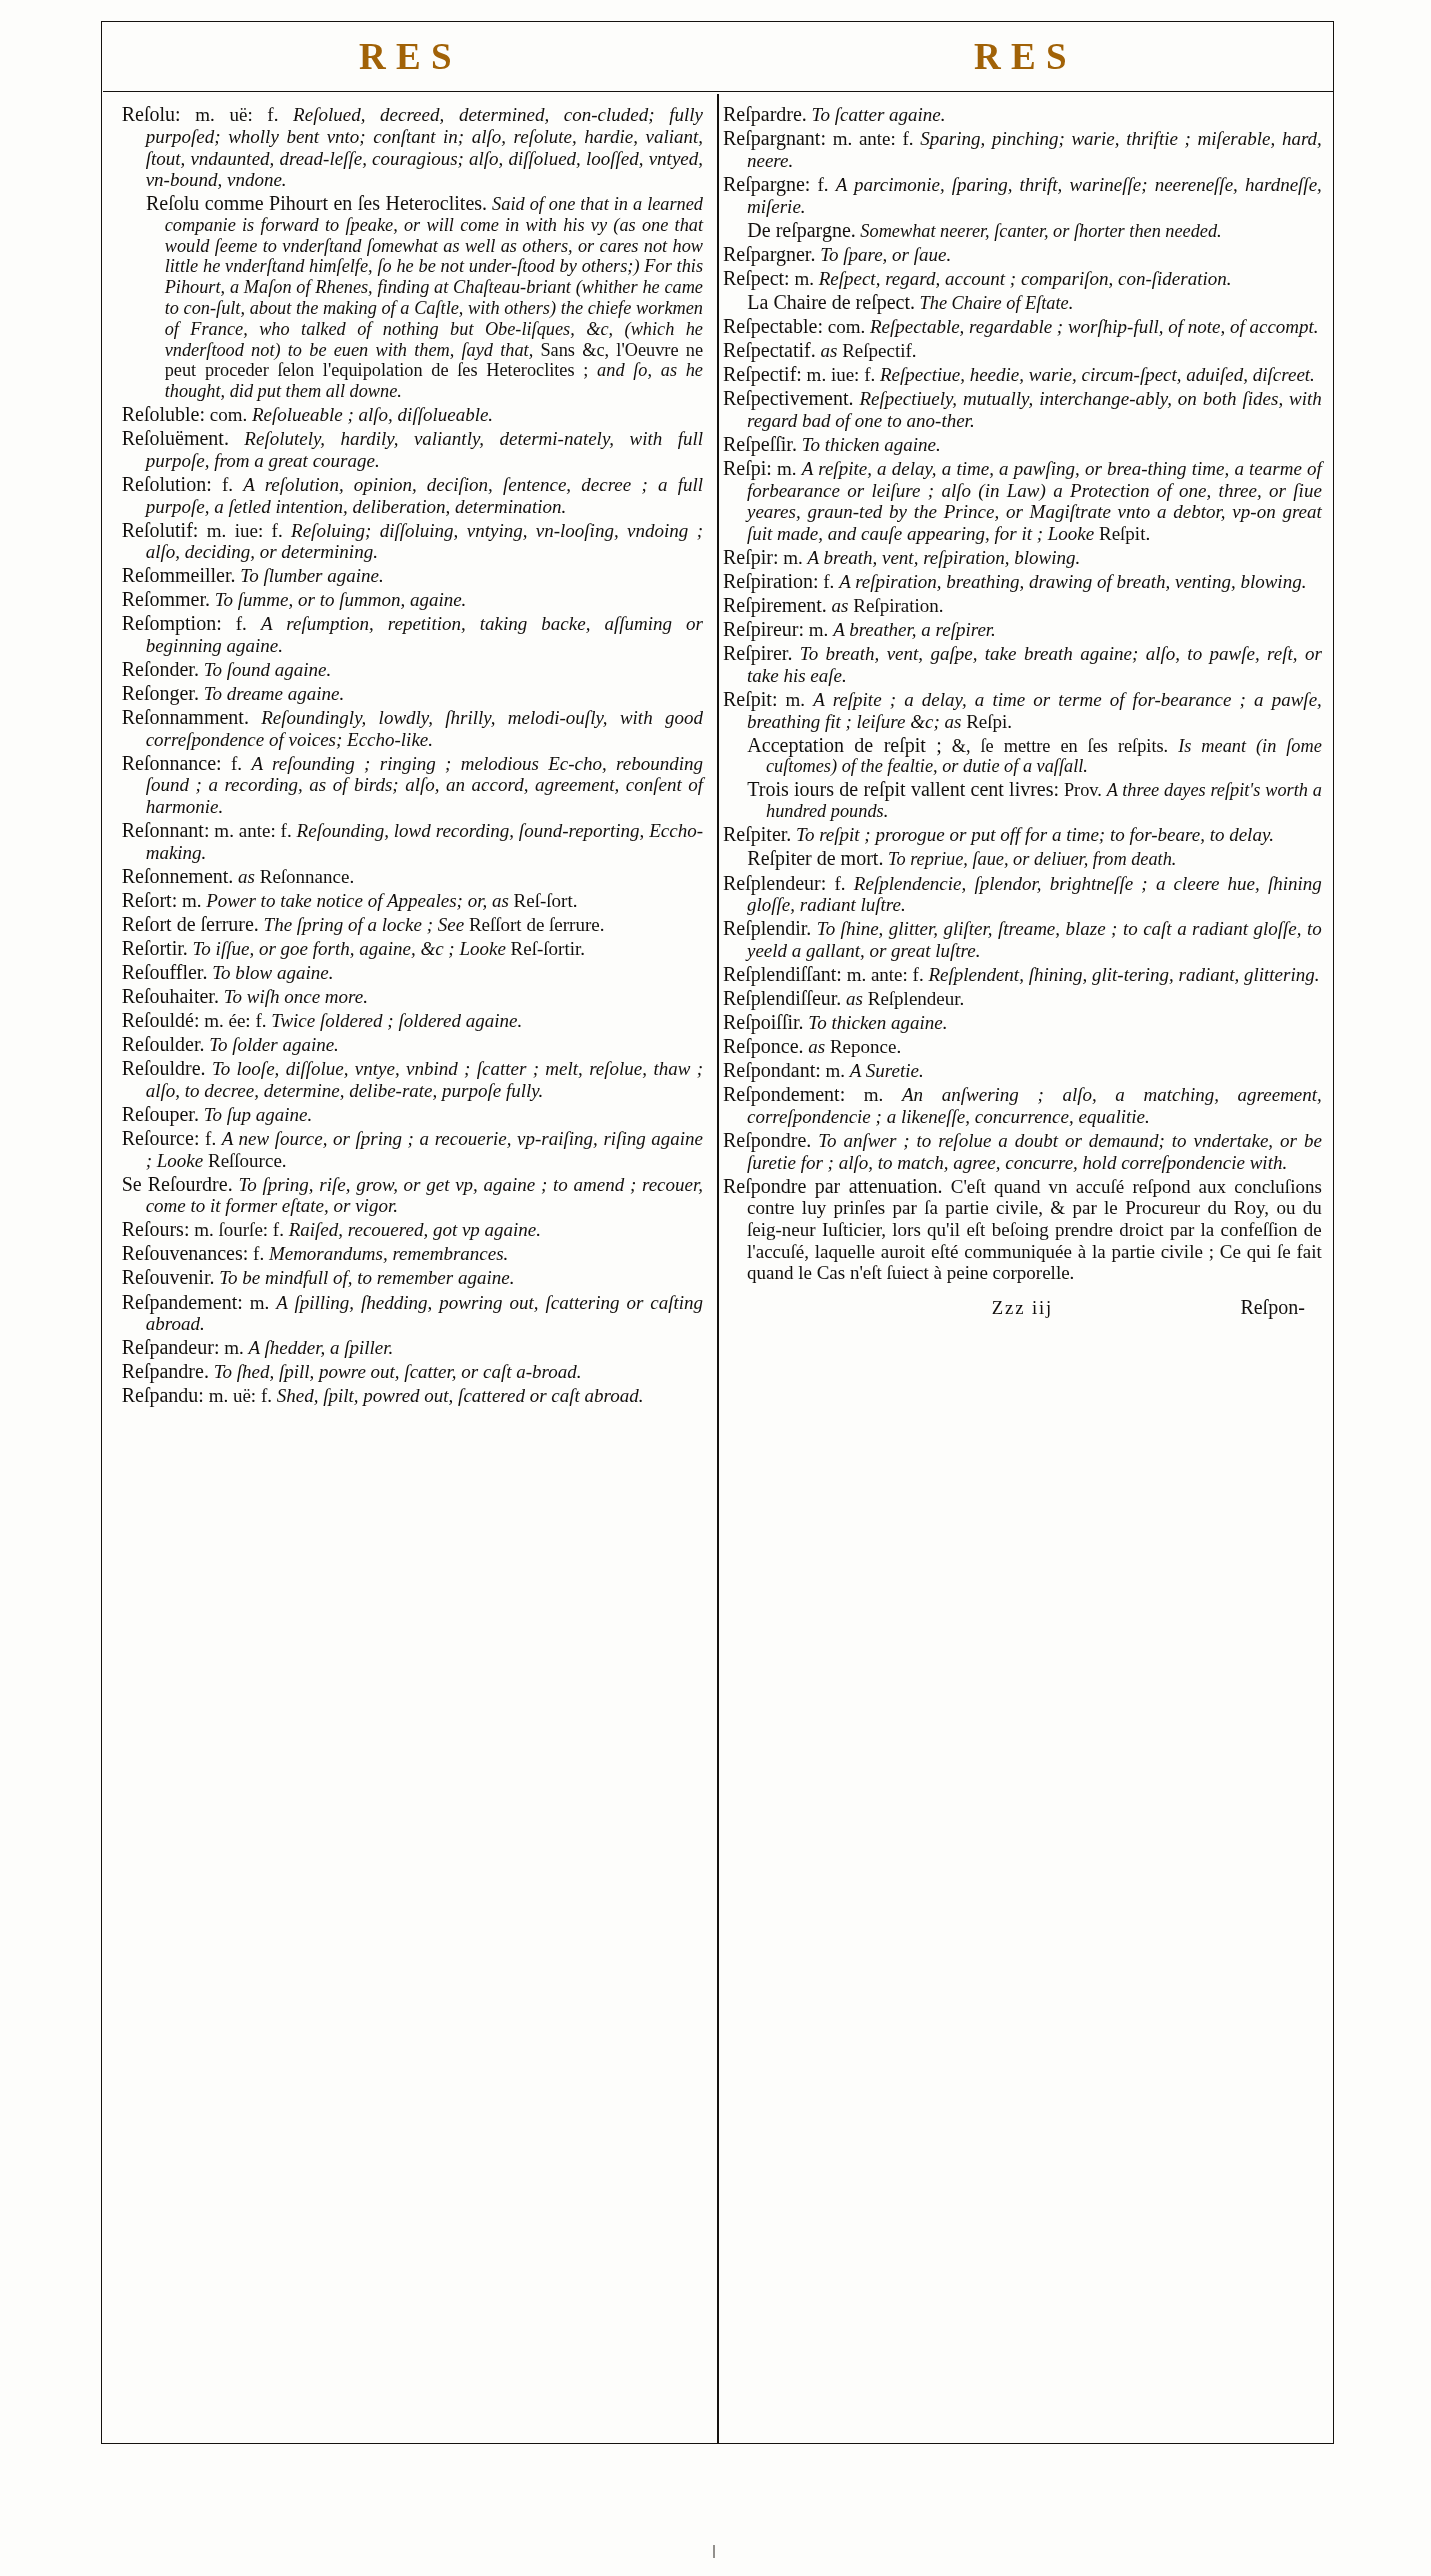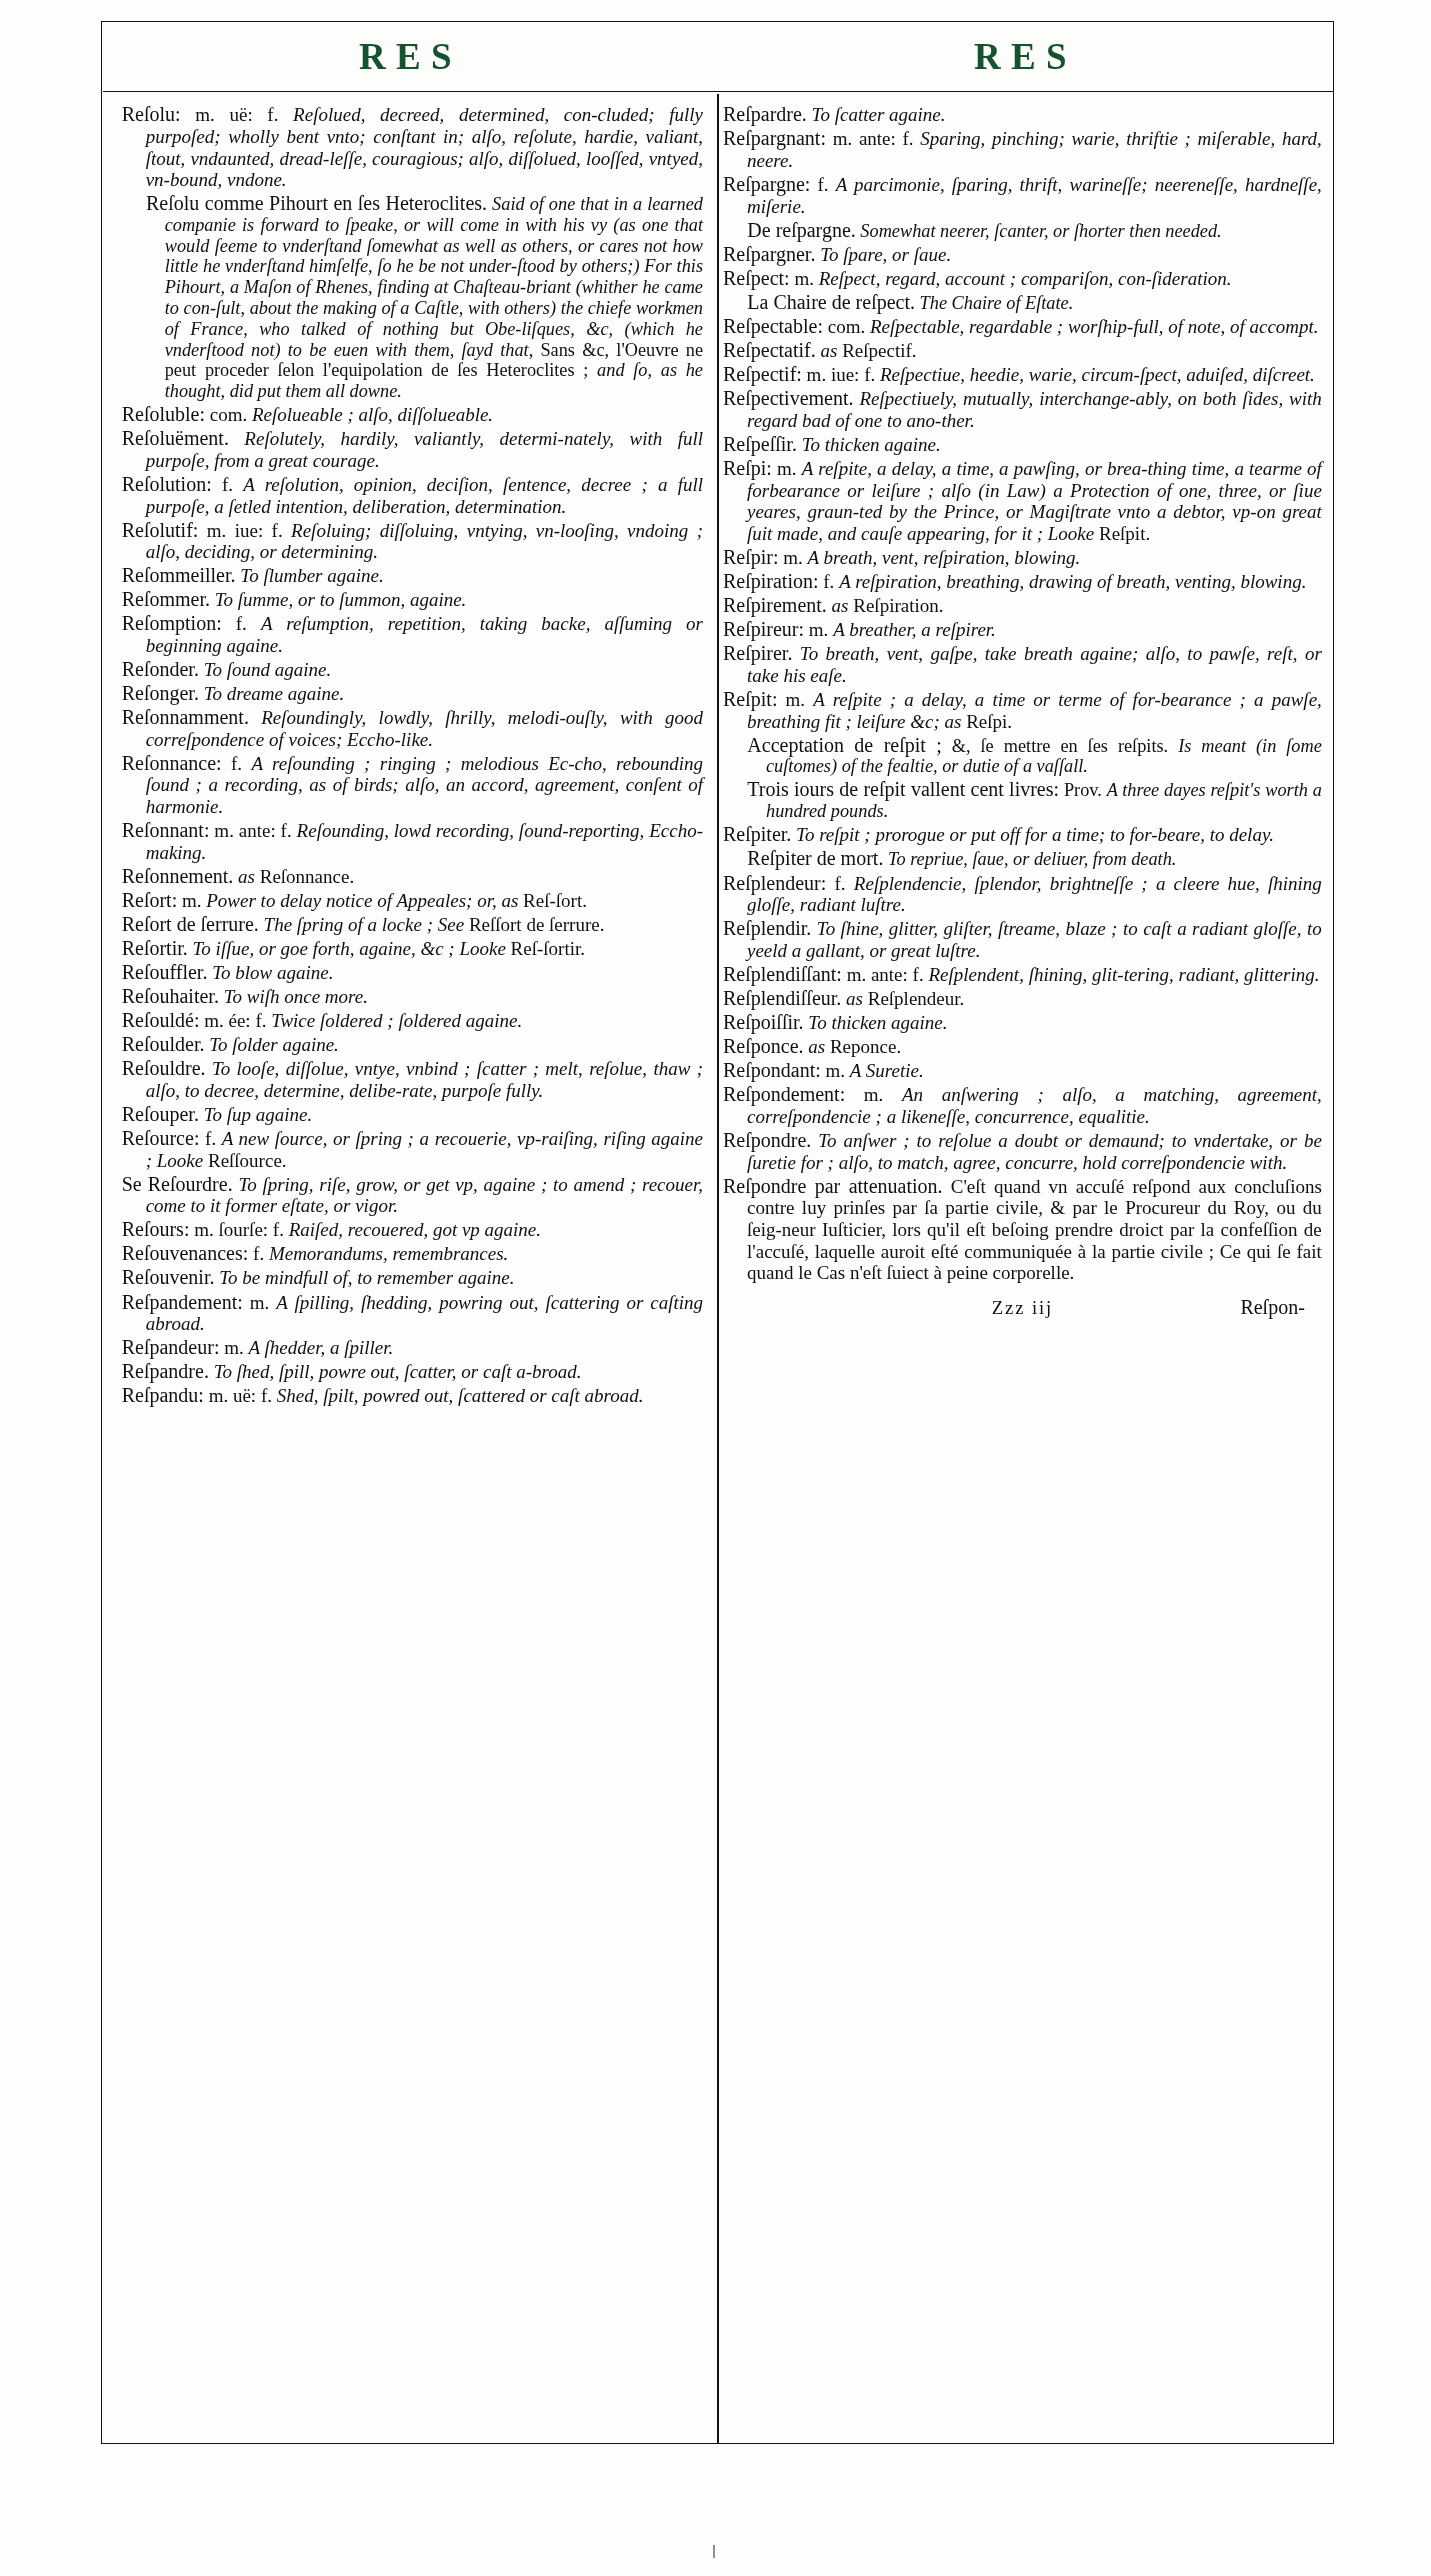--- a/index.html
+++ b/index.html
@@ -44,21 +44,21 @@
     width: 50%;
     display: flex;
     align-items: center;
     justify-content: center;
   }
   .header-half span {
     font-family: "Liberation Serif", serif;
     font-size: 37px;
     letter-spacing: 10.3px;
     font-weight: 600;
-    color: #14532d;
+    color: #a16207;
   }
   .columns {
     position: absolute;
     left: 103px;
     top: 94px;
     width: 1230px;
     height: 2349px;
     display: flex;
   }
   .col {
@@ -162,21 +162,21 @@
         <p class="entry"><span class="hang hw">Reſolutif:</span><span class=""> m. iue: f.  <i>Reſoluing; diſſoluing, vntying, vn-looſing, vndoing ; alſo, deciding, or determining.</i></span></p>
         <p class="entry"><span class="hang hw">Reſommeiller.</span><span class=""> <i>To ſlumber againe.</i></span></p>
         <p class="entry"><span class="hang hw">Reſommer.</span><span class=""> <i>To ſumme, or to ſummon, againe.</i></span></p>
         <p class="entry"><span class="hang hw">Reſomption:</span><span class=""> f.  <i>A reſumption, repetition, taking backe, aſſuming or beginning againe.</i></span></p>
         <p class="entry"><span class="hang hw">Reſonder.</span><span class=""> <i>To ſound againe.</i></span></p>
         <p class="entry"><span class="hang hw">Reſonger.</span><span class=""> <i>To dreame againe.</i></span></p>
         <p class="entry"><span class="hang hw">Reſonnamment.</span><span class=""> <i>Reſoundingly, lowdly, ſhrilly, melodi-ouſly, with good correſpondence of voices; Eccho-like.</i></span></p>
         <p class="entry"><span class="hang hw">Reſonnance:</span><span class=""> f.  <i>A reſounding ; ringing ; melodious Ec-cho, rebounding ſound ; a recording, as of birds; alſo, an accord, agreement, conſent of harmonie.</i></span></p>
         <p class="entry"><span class="hang hw">Reſonnant:</span><span class=""> m. ante: f.  <i>Reſounding, lowd recording, ſound-reporting, Eccho-making.</i></span></p>
         <p class="entry"><span class="hang hw">Reſonnement.</span><span class=""> <i>as</i> Reſonnance.</span></p>
-        <p class="entry"><span class="hang hw">Reſort:</span><span class=""> m.  <i>Power to delay notice of Appeales; or, as</i> Reſ-ſort.</span></p>
+        <p class="entry"><span class="hang hw">Reſort:</span><span class=""> m.  <i>Power to take notice of Appeales; or, as</i> Reſ-ſort.</span></p>
         <p class="entry"><span class="hang hw">Reſort de ſerrure.</span><span class=""> <i>The ſpring of a locke ; See</i> Reſſort de ſerrure.</span></p>
         <p class="entry"><span class="hang hw">Reſortir.</span><span class=""> <i>To iſſue, or goe forth, againe, &amp;c ; Looke</i> Reſ-ſortir.</span></p>
         <p class="entry"><span class="hang hw">Reſouffler.</span><span class=""> <i>To blow againe.</i></span></p>
         <p class="entry"><span class="hang hw">Reſouhaiter.</span><span class=""> <i>To wiſh once more.</i></span></p>
         <p class="entry"><span class="hang hw">Reſouldé:</span><span class=""> m. ée: f.  <i>Twice ſoldered ; ſoldered againe.</i></span></p>
         <p class="entry"><span class="hang hw">Reſoulder.</span><span class=""> <i>To ſolder againe.</i></span></p>
         <p class="entry"><span class="hang hw">Reſouldre.</span><span class=""> <i>To looſe, diſſolue, vntye, vnbind ; ſcatter ; melt, reſolue, thaw ; alſo, to decree, determine, delibe-rate, purpoſe fully.</i></span></p>
         <p class="entry"><span class="hang hw">Reſouper.</span><span class=""> <i>To ſup againe.</i></span></p>
         <p class="entry"><span class="hang hw">Reſource:</span><span class=""> f.  <i>A new ſource, or ſpring ; a recouerie, vp-raiſing, riſing againe ; Looke</i> Reſſource.</span></p>
         <p class="entry"><span class="hang hw">Se Reſourdre.</span><span class=""> <i>To ſpring, riſe, grow, or get vp, againe ; to amend ; recouer, come to it former eſtate, or vigor.</i></span></p>

